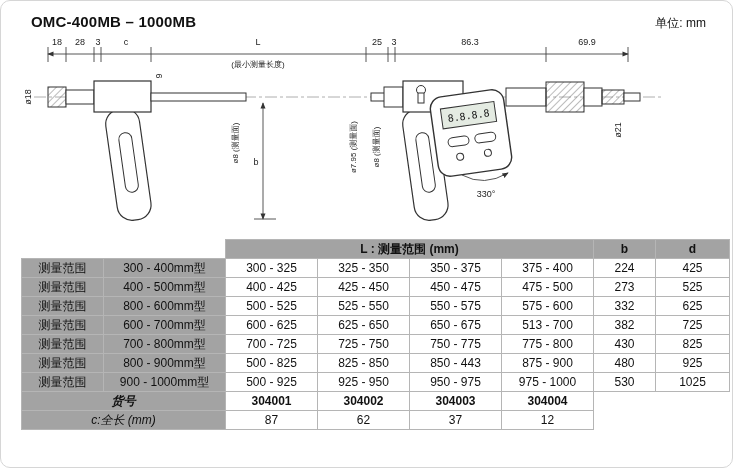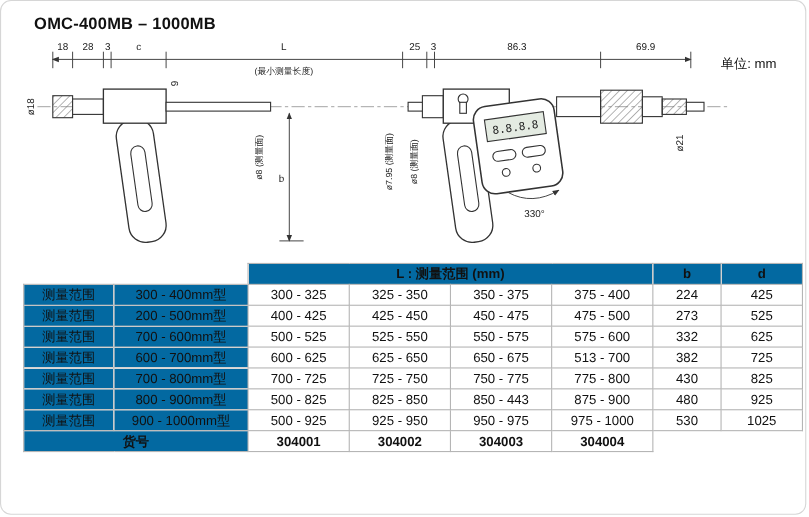--- a/index.html
+++ b/index.html
@@ -1,30 +1,30 @@
 <!DOCTYPE html>
 <html><head>
 <meta charset="utf-8">
 <style>
   html,body{margin:0;padding:0;background:#fff;}
   body{width:735px;height:470px;font-family:"Liberation Sans","DejaVu Sans",sans-serif;}
   .page{position:relative;width:733px;height:468px;border:1px solid #d6d6d6;border-radius:10px;background:#fff;overflow:hidden;box-sizing:border-box;}
   .title{position:absolute;left:30px;top:12px;font-size:15px;font-weight:bold;color:#111;letter-spacing:0.2px;}
-  .unit{position:absolute;right:26px;top:14px;font-size:12px;color:#111;margin-top:35px;}
+  .unit{position:absolute;right:26px;top:14px;font-size:12px;color:#111;}
   svg.diagram{position:absolute;left:15px;top:34px;}
   svg text{font-family:"Liberation Sans","DejaVu Sans",sans-serif;fill:#222;}
   .dimtxt{font-size:9px;}
   .smalltxt{font-size:8px;}
   .lcdtxt{font-family:"DejaVu Sans Mono",monospace;font-size:10px;}
   table.spec{position:absolute;left:20px;top:238px;border-collapse:collapse;table-layout:fixed;font-size:12px;color:#111;width:708px;}
   table.spec td{border:1px solid #b5b5b5;height:18px;text-align:center;padding:0 2px;overflow:hidden;white-space:nowrap;}
-  td.salmon{background:#0369a1;}
+  td.salmon{background:#a3a3a3;}
   td.blank{border:none !important;background:transparent;}
   td.typecol{text-align:right;padding-right:8px;}
-  td.flabel{text-align:right;padding-right:28px;}
+  td.flabel{text-align:right;padding-right:28px;font-style:italic;}
   .bold{font-weight:bold;}
 </style>
 </head>
 <body>
 
 <div class="page">
 
   <div class="title">OMC-400MB – 1000MB</div>
   <div class="unit">单位: mm</div>
 
@@ -139,31 +139,31 @@
         <td class="salmon typecol">300 - 400mm型</td>
         <td>300 - 325</td>
         <td>325 - 350</td>
         <td>350 - 375</td>
         <td>375 - 400</td>
         <td>224</td>
         <td>425</td>
       </tr>
       <tr>
         <td class="salmon">测量范围</td>
-        <td class="salmon typecol">200 - 500mm型</td>
+        <td class="salmon typecol">400 - 500mm型</td>
         <td>400 - 425</td>
         <td>425 - 450</td>
         <td>450 - 475</td>
         <td>475 - 500</td>
         <td>273</td>
         <td>525</td>
       </tr>
       <tr>
         <td class="salmon">测量范围</td>
-        <td class="salmon typecol">700 - 600mm型</td>
+        <td class="salmon typecol">800 - 600mm型</td>
         <td>500 - 525</td>
         <td>525 - 550</td>
         <td>550 - 575</td>
         <td>575 - 600</td>
         <td>332</td>
         <td>625</td>
       </tr>
       <tr>
         <td class="salmon">测量范围</td>
         <td class="salmon typecol">600 - 700mm型</td>
@@ -206,15 +206,23 @@
       </tr>
 
       <tr>
         <td class="salmon flabel bold" colspan="2">货号</td>
         <td class="bold">304001</td>
         <td class="bold">304002</td>
         <td class="bold">304003</td>
         <td class="bold">304004</td>
         <td class="blank" colspan="2"></td>
       </tr>
+      <tr>
+        <td class="salmon flabel" colspan="2">c:全长 (mm)</td>
+        <td>87</td>
+        <td>62</td>
+        <td>37</td>
+        <td>12</td>
+        <td class="blank" colspan="2"></td>
+      </tr>
     </tbody>
   </table>
 </div>
 
 </body></html>

